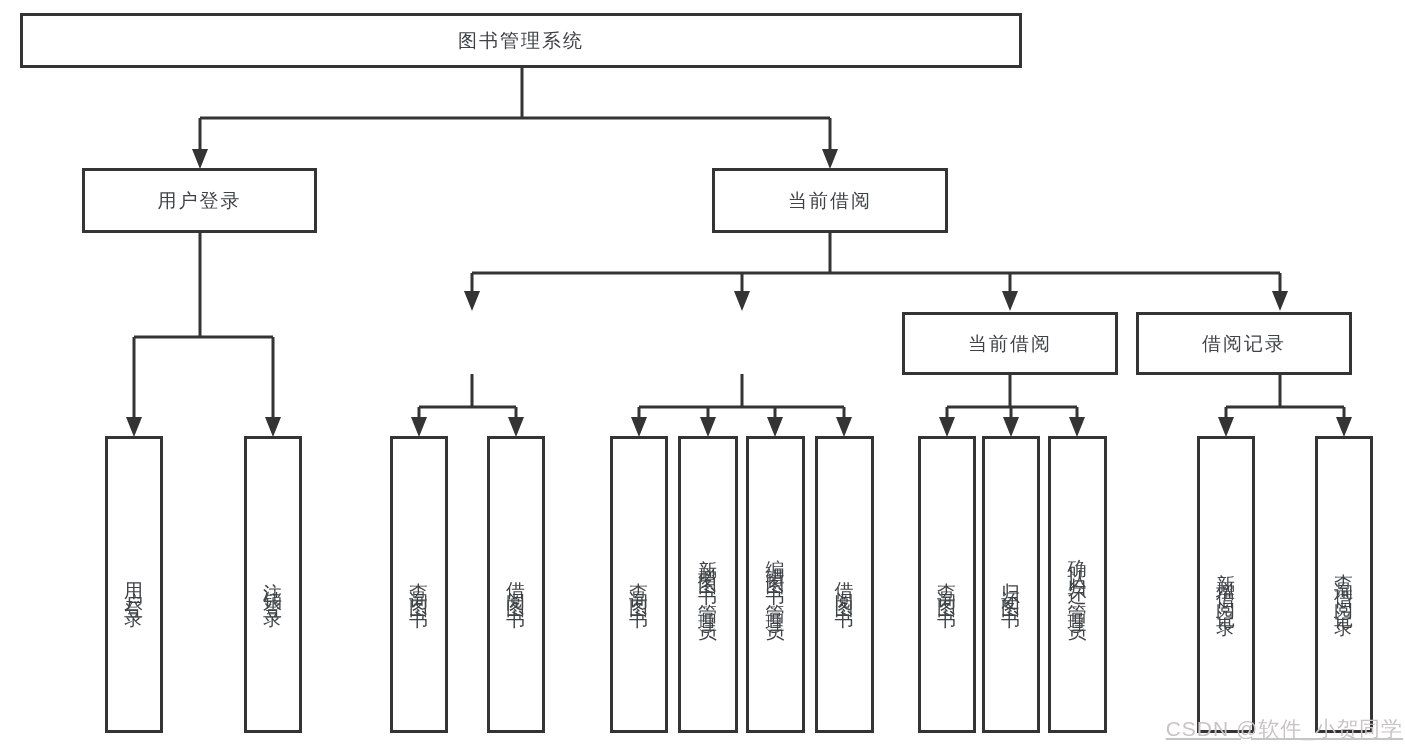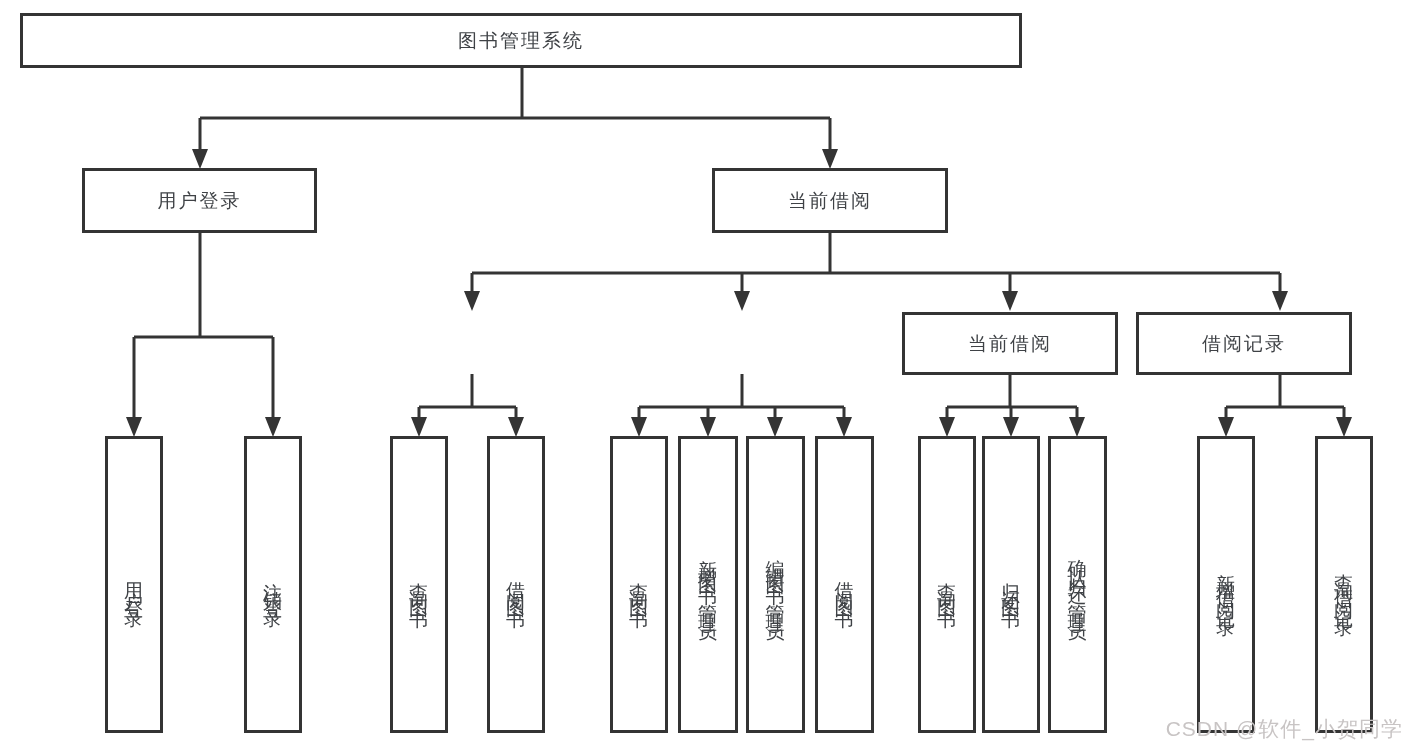--- a/index.html
+++ b/index.html
@@ -44,20 +44,21 @@
     white-space:nowrap;
   }
   .watermark{
     position:absolute;
     z-index:3;
     right:2px;bottom:4px;
     font-size:21px;
     letter-spacing:1px;
     color:var(--watermark);
     white-space:nowrap;
+    text-decoration:underline;
   }
 </style>
 </head>
 <body>
 
 <div class="stage">
 
   <svg class="edges" width="1405" height="747" viewBox="0 0 1405 747">
 
     <g>

